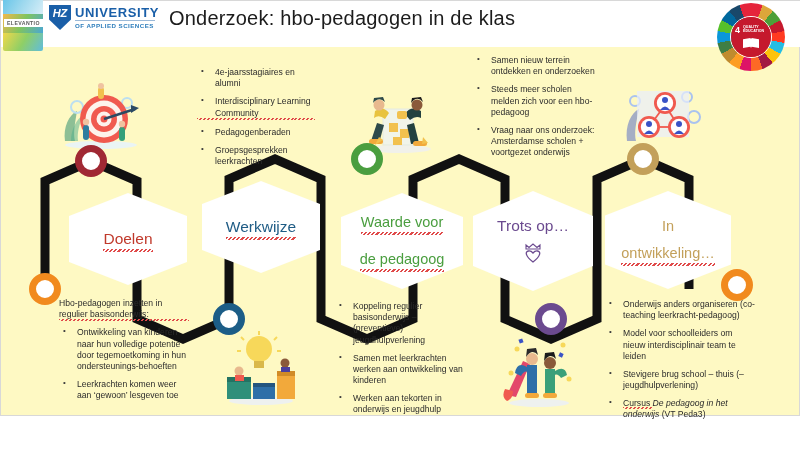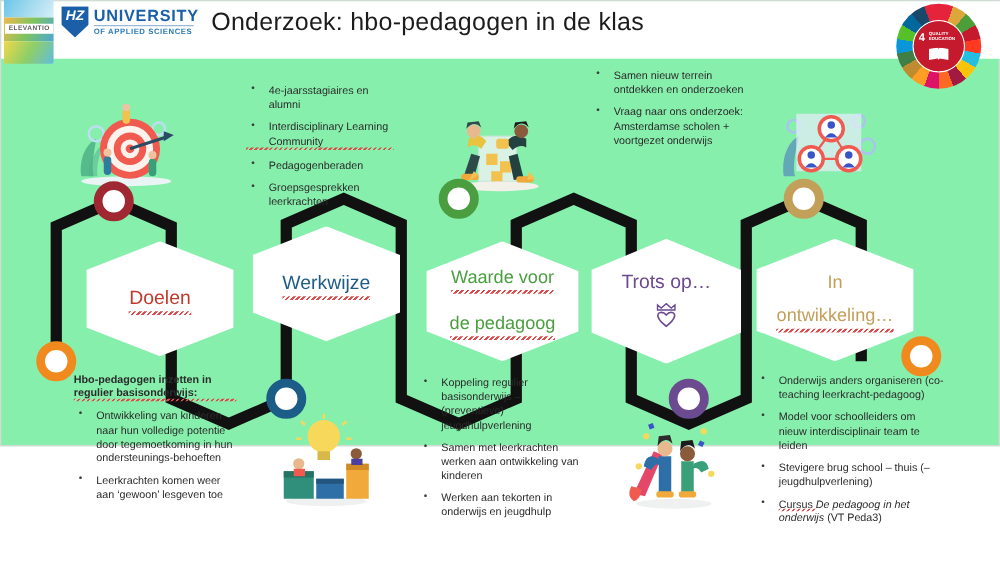--- a/index.html
+++ b/index.html
@@ -2,22 +2,22 @@
 <html><head>
 <meta charset="utf-8">
 <style>
   html,body{margin:0;padding:0;}
   body{
     width:800px;height:456px;overflow:hidden;
     background:#ffffff;
     font-family:"Liberation Sans","DejaVu Sans",sans-serif;
   }
   .slide{
-    position:relative;width:800px;height:357px;
-    background:#86efac;
+    position:relative;width:800px;height:416px;
+    background:#fef9c3;
     box-sizing:border-box;
     border:1px solid #d8d8d8;
   }
   .white-band{
     position:absolute;left:0;top:0;width:800px;height:46px;background:#ffffff;
   }
   
   .elevantio{
     position:absolute;left:2px;top:-6px;width:40px;height:56px;
     border-radius:2px;overflow:hidden;
@@ -89,21 +89,21 @@
   .hex .lab{font-size:15.5px;line-height:1.45;}
   .hex .lab.two{font-size:14.5px;}
   .sq-underline{ text-decoration:none; position:relative; }
   .sq-underline:after{
     content:"";position:absolute;left:0;right:0;bottom:-2px;height:3px;
     background-image:repeating-linear-gradient(135deg,#e04a4a 0 1.5px,transparent 1.5px 3px);
   }
   .crown-heart{margin-top:5px;}
   
   .tb{position:absolute;font-size:8.6px;color:#2b2b2b;line-height:1.3;}
-  .tb .hdr{margin-bottom:6px;font-weight:bold;}
+  .tb .hdr{margin-bottom:6px;}
   .tb ul{margin:0;padding:0;list-style:none;}
   .tb li{position:relative;padding-left:18px;margin-bottom:7px;}
   .tb li:before{
     content:"\2022";position:absolute;left:4px;top:-1px;color:#3d3d3d;font-size:8px;
   }
   .wavy{
     background-image:repeating-linear-gradient(135deg,#e04a4a 0 1.4px,transparent 1.4px 2.8px);
     background-size:100% 2px;background-repeat:repeat-x;background-position:0 100%;
     padding-bottom:1px;
   }
@@ -320,20 +320,21 @@
       <li>4e-jaarsstagiaires en alumni</li>
       <li class="wavy">Interdisciplinary Learning Community</li>
       <li>Pedagogenberaden</li>
       <li>Groepsgesprekken leerkrachten</li>
     </ul>
   </div>
 
   <div class="tb" style="left:472px;top:54px;width:128px;">
     <ul>
       <li>Samen nieuw terrein ontdekken en onderzoeken</li>
+      <li>Steeds meer scholen melden zich voor een hbo-pedagoog</li>
       <li>Vraag naar ons onderzoek: Amsterdamse scholen + voortgezet onderwijs</li>
     </ul>
   </div>
 
   <div class="tb" style="left:58px;top:297px;width:130px;">
     <div class="hdr wavy">Hbo-pedagogen inzetten in regulier basisonderwijs:</div>
     <ul>
       <li>Ontwikkeling van kinderen naar hun volledige potentie door tegemoetkoming in hun ondersteunings-behoeften</li>
       <li>Leerkrachten komen weer aan ‘gewoon’ lesgeven toe</li>
     </ul>

